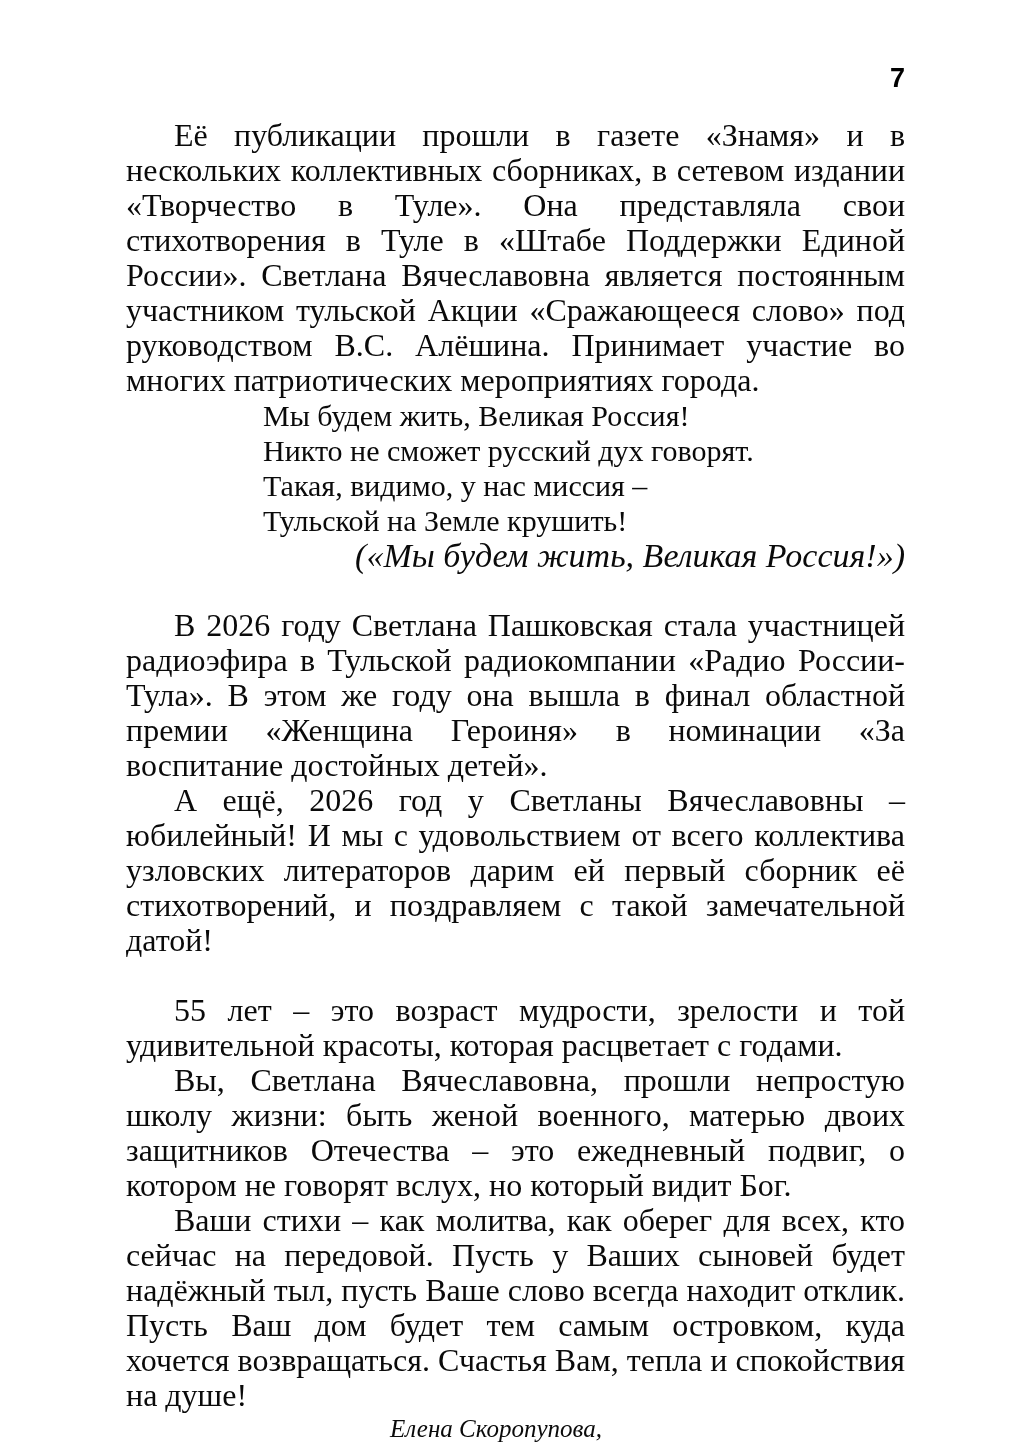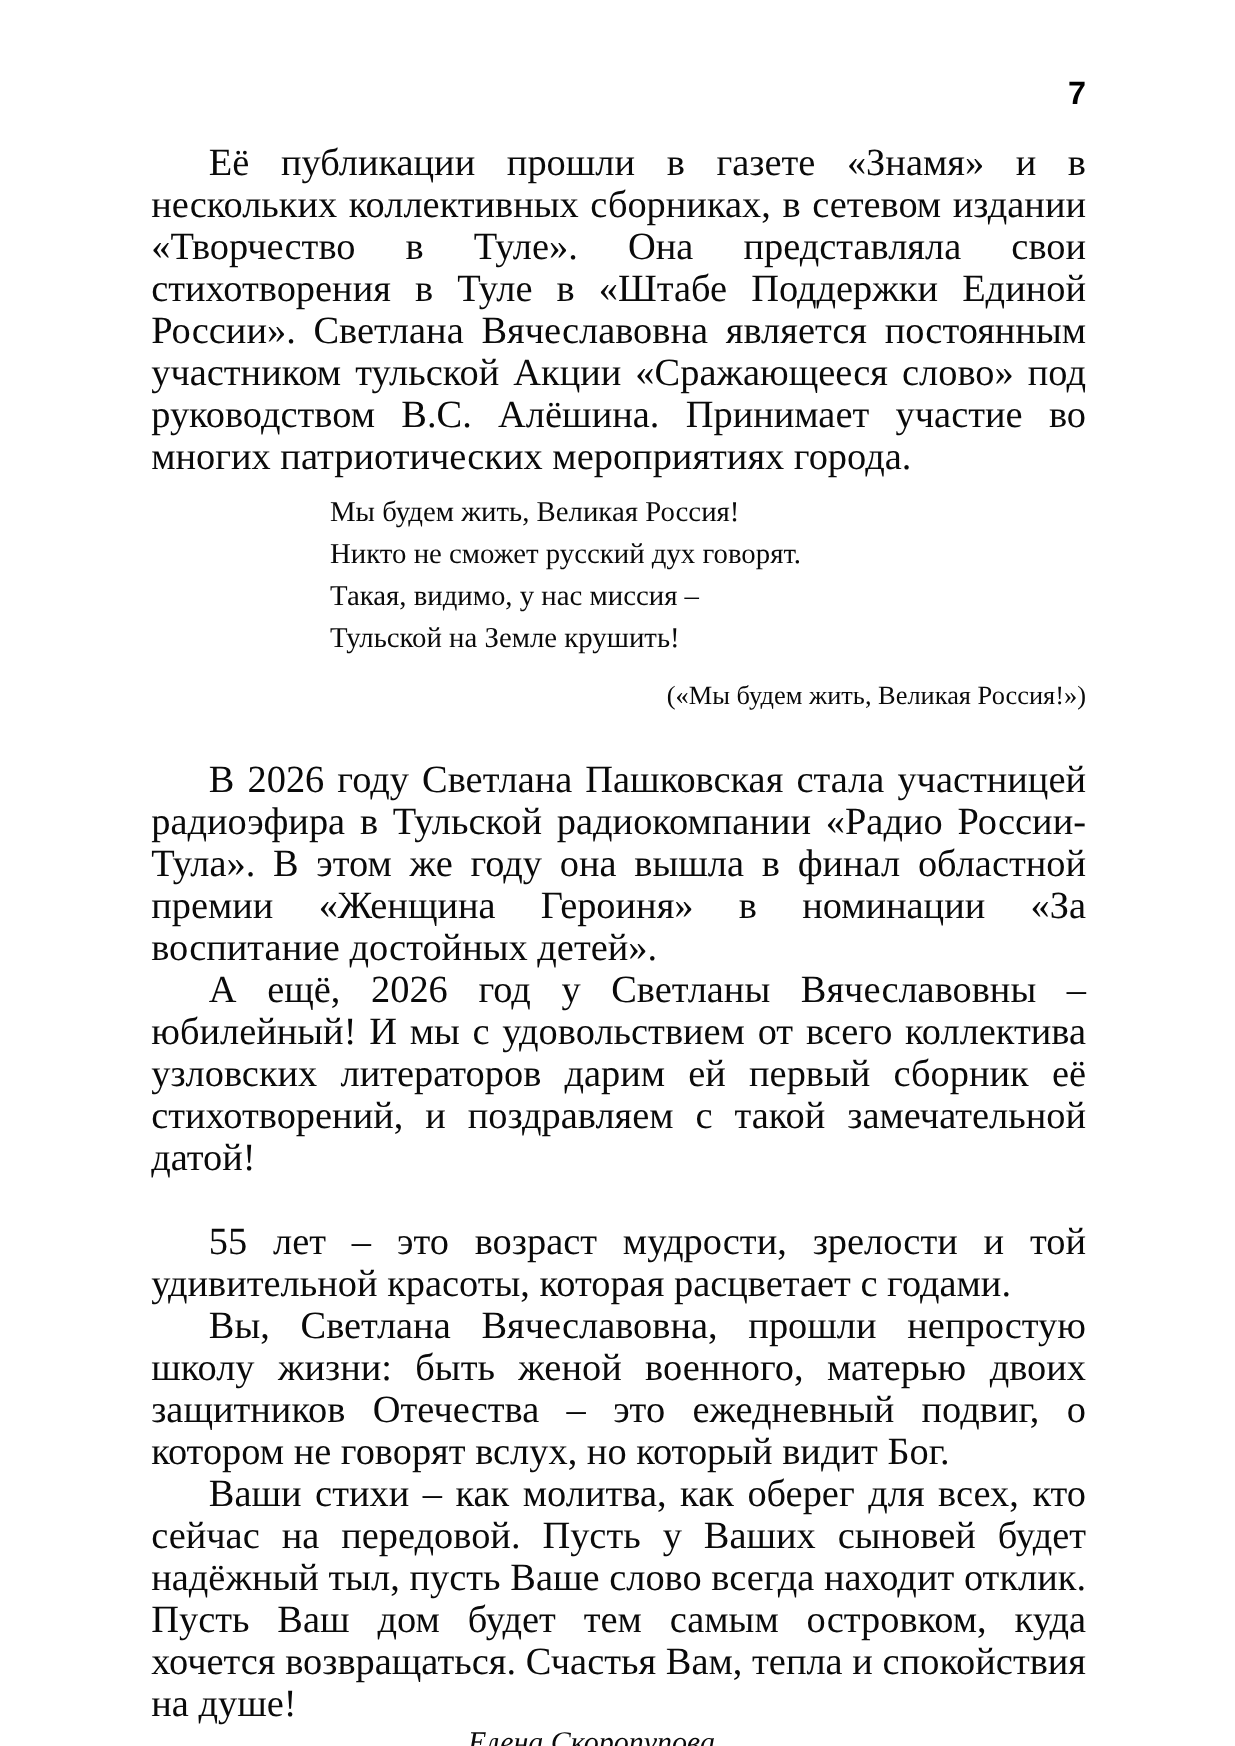--- a/index.html
+++ b/index.html
@@ -57,35 +57,36 @@
     hyphens: none;
   }
 
   
   .gap {
     height: 35px;
   }
 
   
   .poem {
-    margin: 12px;
+    margin: 0;
     padding-left: 137px;   
-    font-size: 24px;
+    font-size: 30px;
     line-height: 35px;
     text-align: left;
   }
   .poem .verse-line {
     display: block;
     white-space: nowrap;
   }
 
   .poem-source {
     margin: 0;
     text-align: right;
-    font-size: 22px;
+    font-style: italic;
+    font-size: 34px;
     line-height: 35px;
   }
 
   
   .signature {
     margin: 0;
     padding-left: 264px;  
     font-style: italic;
     font-size: 25px;
     line-height: 32px;

